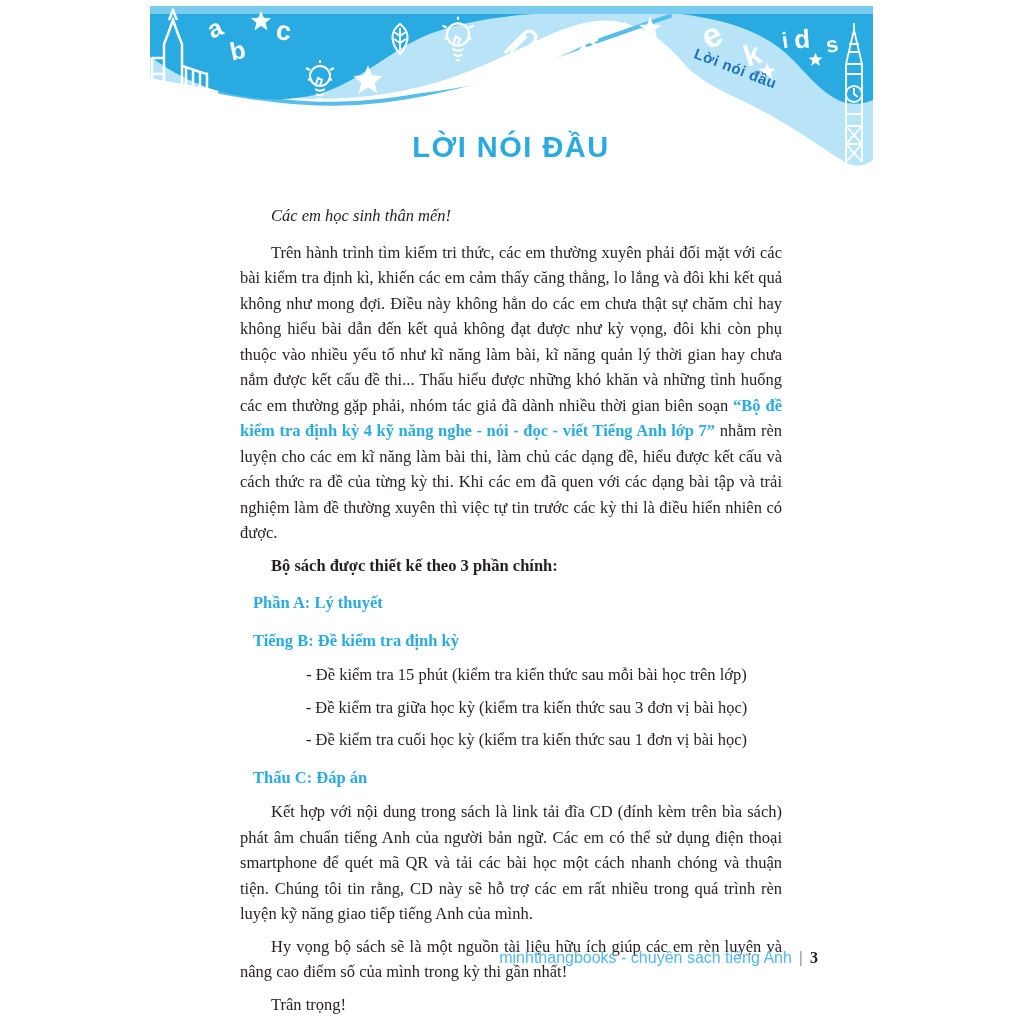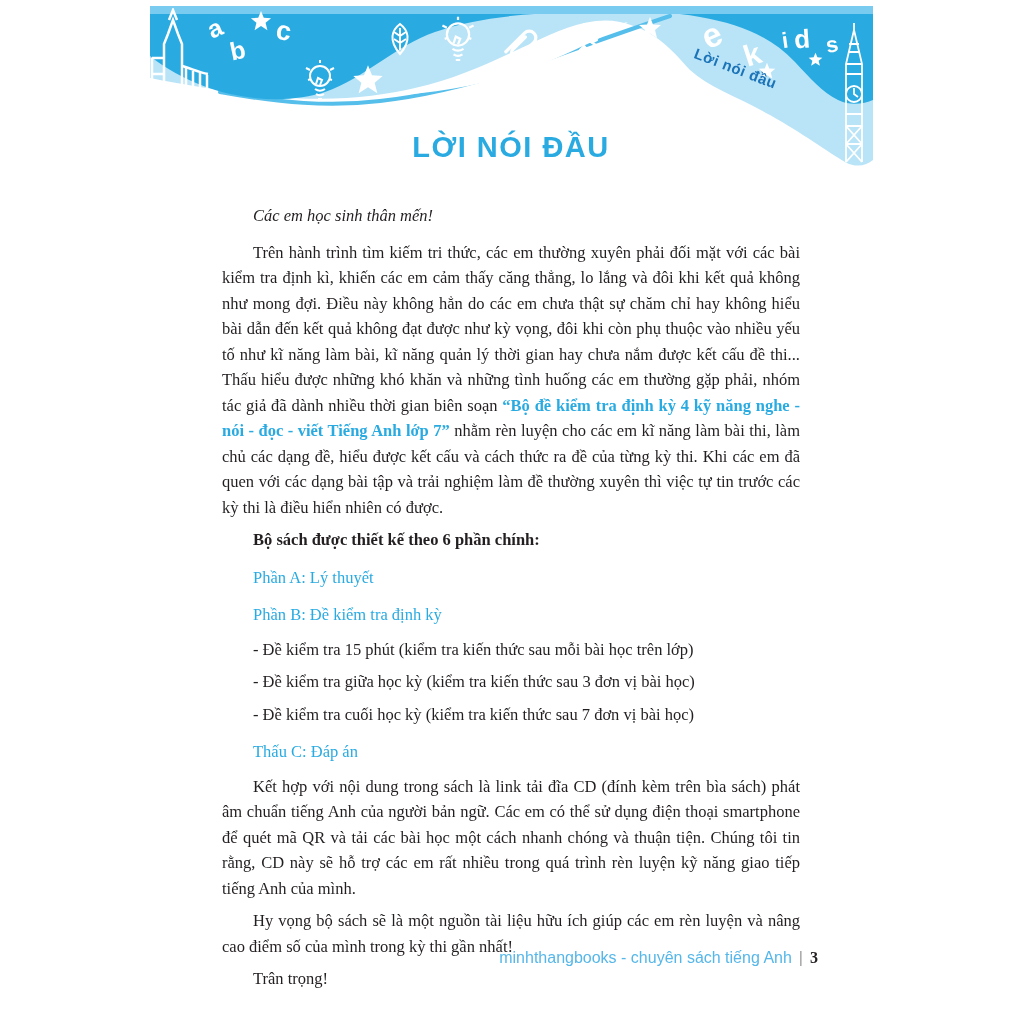--- a/index.html
+++ b/index.html
@@ -17,26 +17,26 @@
           transform:rotate(21deg);transform-origin:left center;letter-spacing:.5px;white-space:nowrap;}
 
   
   .title{position:absolute;left:222px;top:131px;width:578px;text-align:center;
          font-family:"Liberation Sans", sans-serif;font-weight:bold;font-size:29px;
          color:#29abe2;letter-spacing:1.5px;}
 
   
   .content{position:absolute;left:222px;top:203px;width:578px;color:#231f20;
            font-size:16.5px;line-height:25.5px;text-align:justify;}
-  .content p{margin:0 0 7px;text-indent:31px;}
+  .content p{margin:0 18px 7px;text-indent:31px;}
   .greeting{font-style:italic;margin-bottom:11px !important;}
   .bold{font-weight:bold;}
-  .sec{color:#29abe2;font-weight:normal;margin:12px 0 9px !important;}
+  .sec{color:#29abe2;font-weight:bold;margin:12px 0 9px !important;}
   .hl{color:#29abe2;font-weight:bold;}
-  .bullet{text-align:left;}
+  .bullet{text-align:center;}
 
   
   .footer{position:absolute;top:949px;left:0;width:818px;text-align:right;
           font-family:"Liberation Sans", sans-serif;font-size:16px;white-space:nowrap;}
   .footer .brand{color:#55b7e9;}
   .footer .sep{color:#9b9b9b;margin:0 7px;font-weight:300;}
   .footer .pagenum{color:#231f20;font-family:"Liberation Serif", serif;font-weight:bold;}
 </style>
 </head>
 <body>
@@ -152,28 +152,28 @@
     <span class="ribbon">Lời nói đầu</span>
   </div>
 
   <div class="title">LỜI NÓI ĐẦU</div>
 
   <div class="content">
     <p class="greeting">Các em học sinh thân mến!</p>
 
     <p><span>Trên hành trình tìm kiếm tri thức, các em thường xuyên phải đối mặt với các bài kiểm tra định kì, khiến các em cảm thấy căng thẳng, lo lắng và đôi khi kết quả không như mong đợi. Điều này không hẳn do các em chưa thật sự chăm chỉ hay không hiểu bài dẫn đến kết quả không đạt được như kỳ vọng, đôi khi còn phụ thuộc vào nhiều yếu tố như kĩ năng làm bài, kĩ năng quản lý thời gian hay chưa nắm được kết cấu đề thi... Thấu hiểu được những khó khăn và những tình huống các em thường gặp phải, nhóm tác giả đã dành nhiều thời gian biên soạn </span><span class="hl">“Bộ đề kiểm tra định kỳ 4 kỹ năng nghe - nói - đọc - viết Tiếng Anh lớp 7”</span><span> nhằm rèn luyện cho các em kĩ năng làm bài thi, làm chủ các dạng đề, hiểu được kết cấu và cách thức ra đề của từng kỳ thi. Khi các em đã quen với các dạng bài tập và trải nghiệm làm đề thường xuyên thì việc tự tin trước các kỳ thi là điều hiển nhiên có được.</span></p>
 
-    <p class="bold">Bộ sách được thiết kế theo 6 phần chính:</p>
+    <p class="bold">Bộ sách được thiết kế theo 3 phần chính:</p>
 
     <p class="sec">Phần A: Lý thuyết</p>
 
-    <p class="sec">Phần B: Đề kiểm tra định kỳ</p>
+    <p class="sec">Tiếng B: Đề kiểm tra định kỳ</p>
     <p class="bullet">- Đề kiểm tra 15 phút (kiểm tra kiến thức sau mỗi bài học trên lớp)</p>
     <p class="bullet">- Đề kiểm tra giữa học kỳ (kiểm tra kiến thức sau 3 đơn vị bài học)</p>
-    <p class="bullet">- Đề kiểm tra cuối học kỳ (kiểm tra kiến thức sau 7 đơn vị bài học)</p>
+    <p class="bullet">- Đề kiểm tra cuối học kỳ (kiểm tra kiến thức sau 1 đơn vị bài học)</p>
 
     <p class="sec">Thấu C: Đáp án</p>
     <p>Kết hợp với nội dung trong sách là link tải đĩa CD (đính kèm trên bìa sách) phát âm chuẩn tiếng Anh của người bản ngữ. Các em có thể sử dụng điện thoại smartphone để quét mã QR và tải các bài học một cách nhanh chóng và thuận tiện. Chúng tôi tin rằng, CD này sẽ hỗ trợ các em rất nhiều trong quá trình rèn luyện kỹ năng giao tiếp tiếng Anh của mình.</p>
 
     <p>Hy vọng bộ sách sẽ là một nguồn tài liệu hữu ích giúp các em rèn luyện và nâng cao điểm số của mình trong kỳ thi gần nhất!</p>
     <p>Trân trọng!</p>
 
   </div>
 
   <div class="footer">

